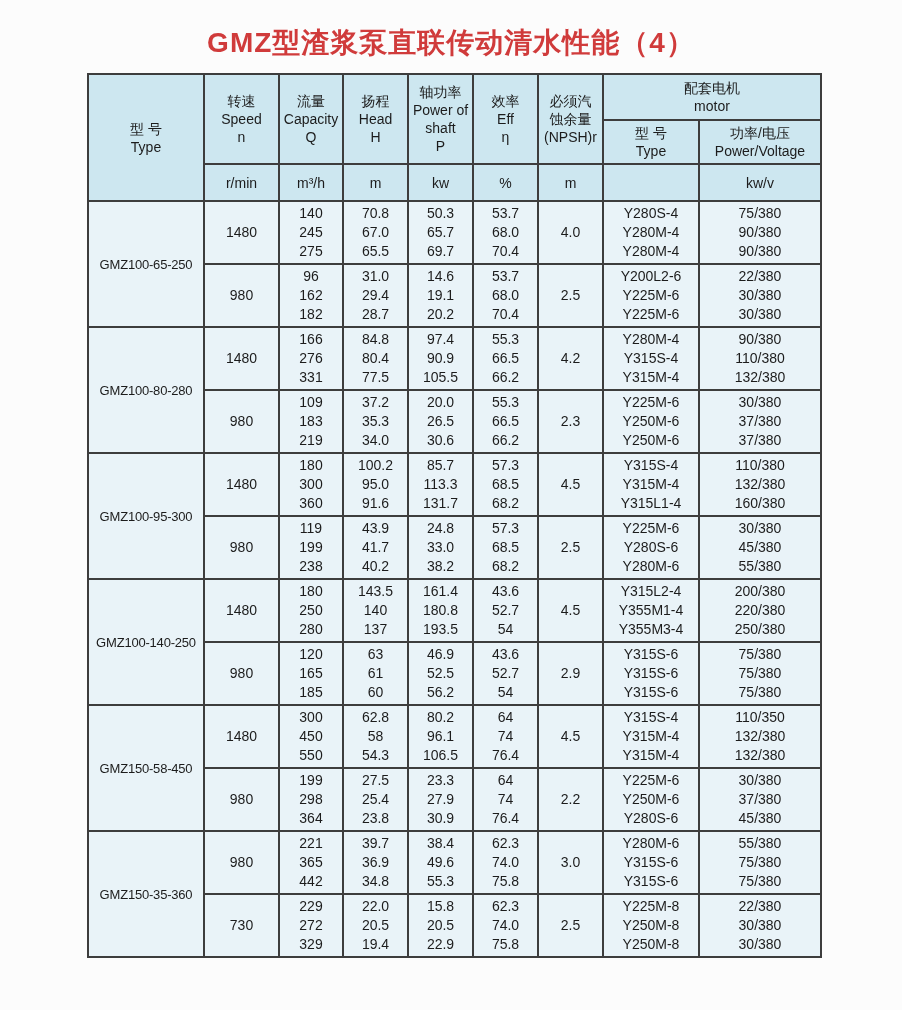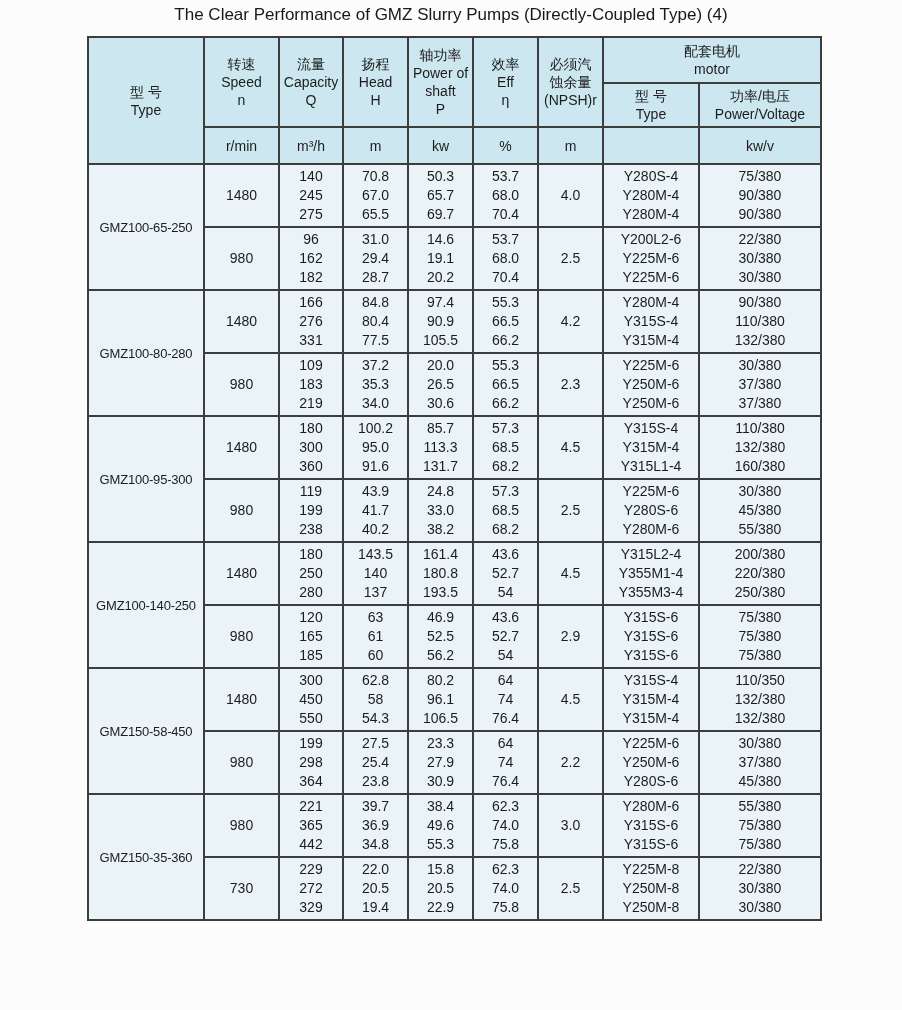--- a/index.html
+++ b/index.html
@@ -57,21 +57,21 @@
     margin: 9px 0 0 89px;
     font-size: 14px;
     color: #222;
   }
 </style>
 </head>
 <body>
 
 <div class="page">
 
-  <div class="title-en">The Clear Performance of GMZ Slurry Pumps (Directly-Coupled Type) (4)</div>
+  <div class="title-zh">GMZ型渣浆泵直联传动清水性能（4）</div>
 
   <table class="spec">
     <colgroup>
       <col style="width:116px">
         <col style="width:75px">
         <col style="width:64px">
       <col style="width:65px">
         <col style="width:65px">
         <col style="width:65px">
       <col style="width:65px">

